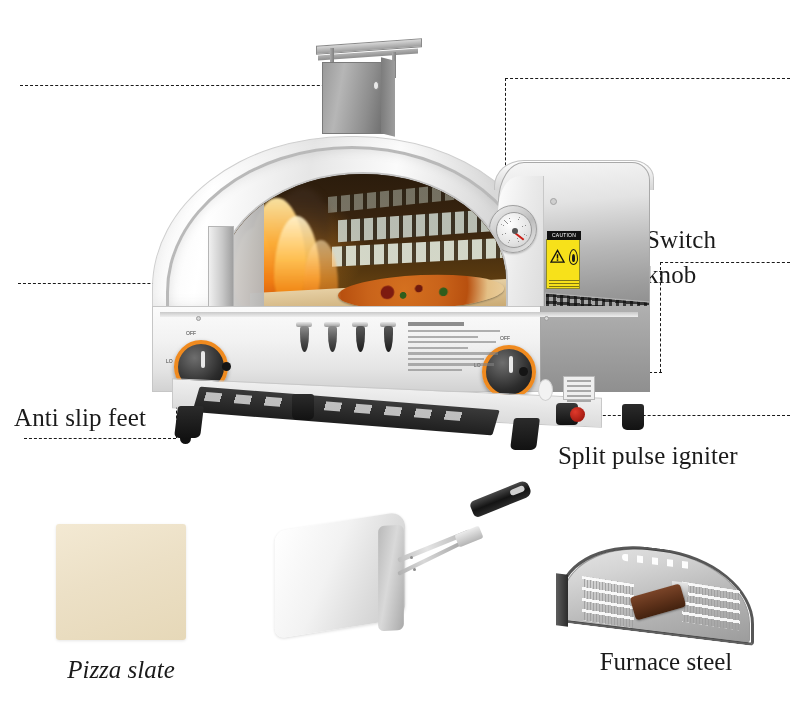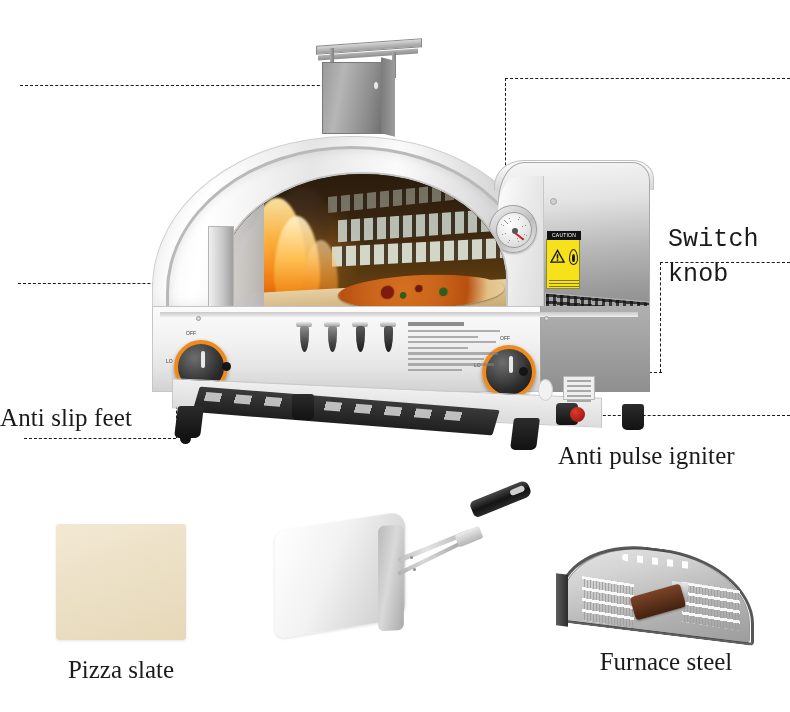--- a/index.html
+++ b/index.html
@@ -505,26 +505,26 @@
   }
 </style>
 </head>
 <body>
 
 <div id="stage">
 
 
 
 
-  <div class="label" style="left:668px; top:222px;font-family:Liberation Mono, monospace;">Switch
+  <div class="label" style="left:646px; top:222px;">Switch
 knob</div>
 
-  <div class="label" style="left:0; top:400px;">Anti slip feet</div>
-
-  <div class="label" style="left:558px; top:438px;">Anti pulse igniter</div>
+  <div class="label" style="left:14px; top:400px;">Anti slip feet</div>
+
+  <div class="label" style="left:558px; top:438px;">Split pulse igniter</div>
 
   <div class="lead-h" style="left:20px; top:85px; width:330px;"></div>
   <div class="dot" style="left:342px; top:80px;"></div>
 
   <div class="lead-h" style="left:505px; top:78px; width:285px;"></div>
   <div class="lead-v" style="left:505px; top:78px; height:132px;"></div>
   <div class="dot" style="left:508px; top:203px;"></div>
 
   <div class="lead-h" style="left:18px; top:283px; width:222px;"></div>
 
@@ -687,16 +687,16 @@
     <div class="door-panel"></div>
     <div class="door-rim"></div>
     <div class="door-edge"></div>
     <div class="door-holes"></div>
     <div class="door-slots-l"></div>
     <div class="door-slots-r"></div>
     <div class="door-bracket"></div>
     <div class="door-handle"></div>
   </div>
 
-  <div class="acc-label" style="left:31px; top:656px; width:180px;">Pizza slate</div>
+  <div class="acc-label" style="left:31px; top:656px; width:180px;font-style:italic;">Pizza slate</div>
   <div class="acc-label" style="left:566px; top:648px; width:200px;">Furnace steel</div>
 
 </div>
 
 </body></html>

